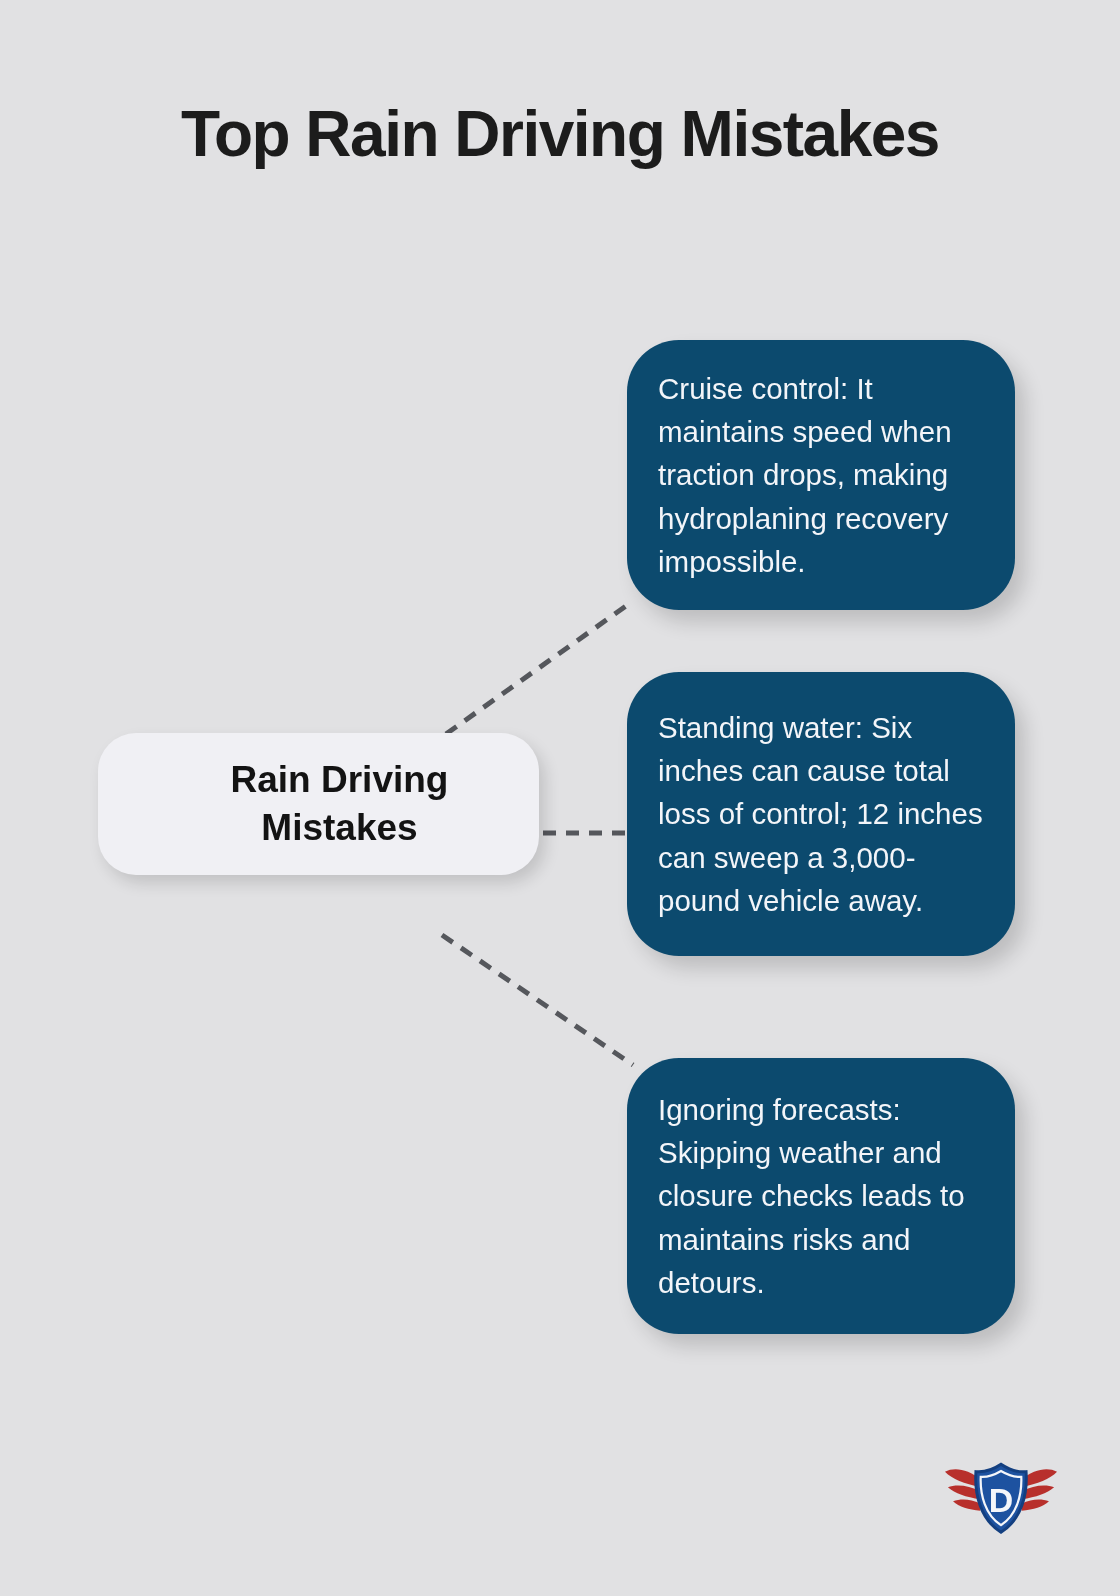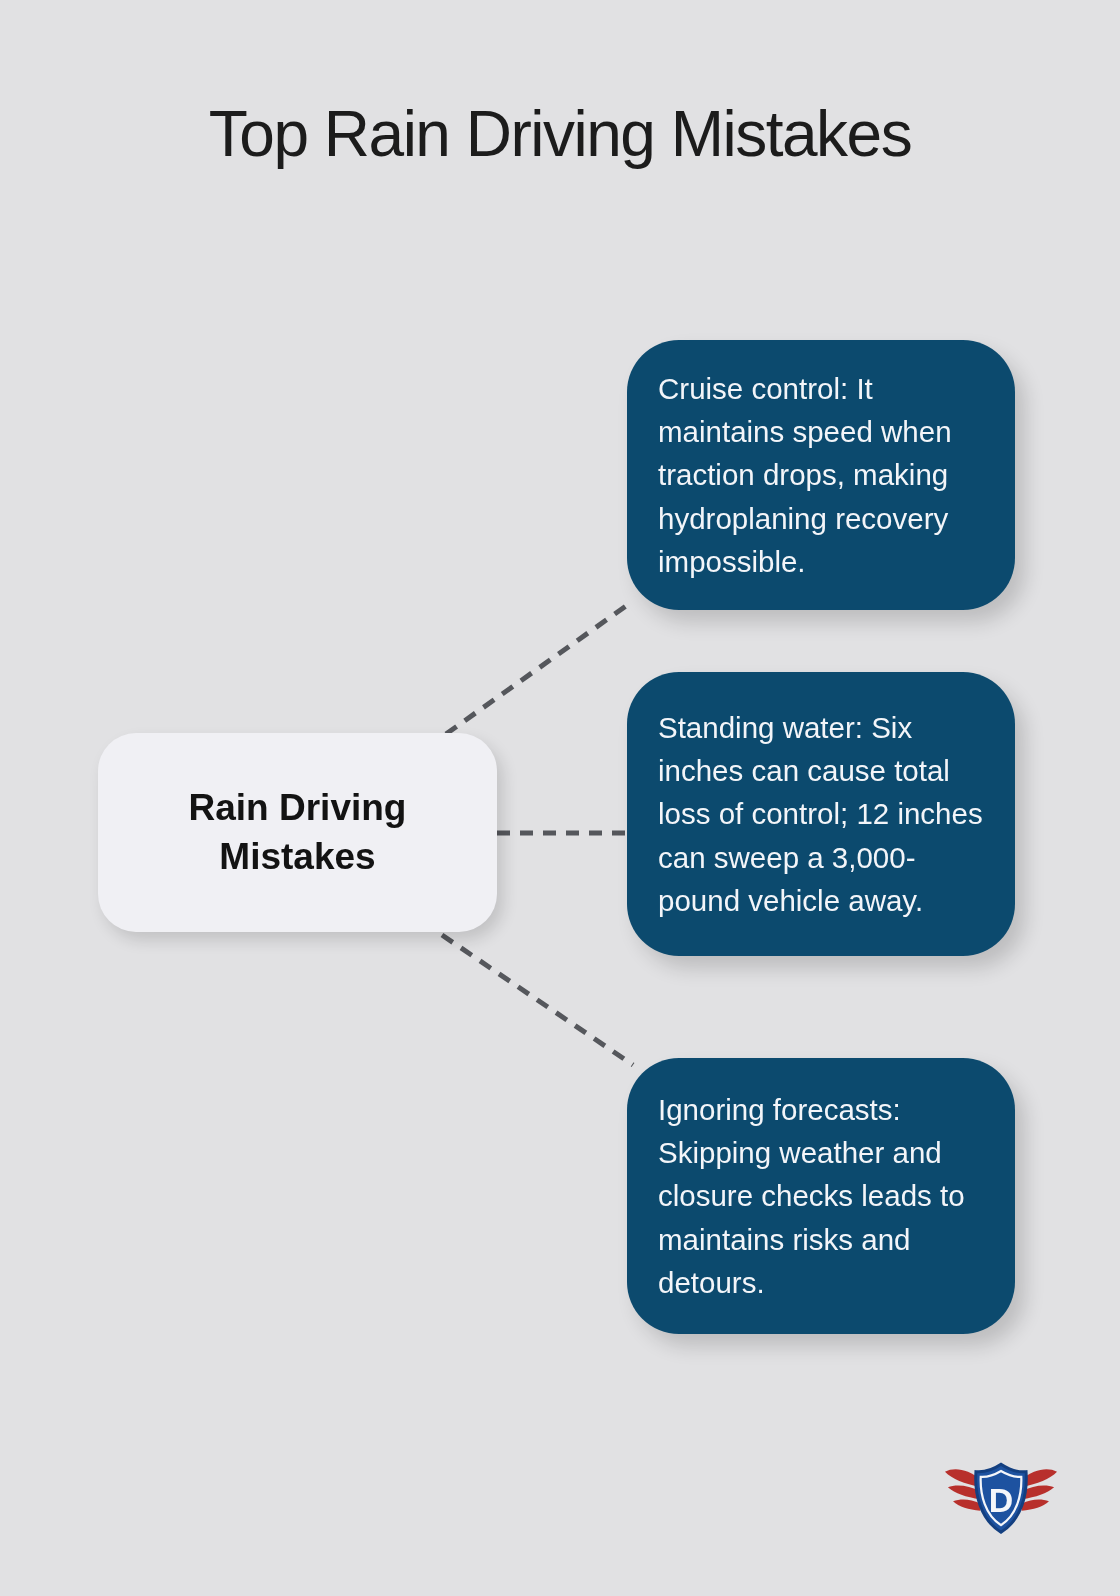--- a/index.html
+++ b/index.html
@@ -18,21 +18,21 @@
   }
   .page-title {
     position: absolute;
     top: 102px;
     left: 0;
     width: 100%;
     margin: 0;
     text-align: center;
     font-size: 64px;
     line-height: 1;
-    font-weight: 400;
+    font-weight: 700;
     letter-spacing: -1.5px;
     color: #1c1c1c;
   }
   .connectors {
     position: absolute;
     left: 0;
     top: 0;
     width: 1120px;
     height: 1596px;
     pointer-events: none;
@@ -40,27 +40,28 @@
   .connectors line {
     stroke: #55575c;
     stroke-width: 5;
     stroke-dasharray: 13 10;
   }
   .center-node {
     position: absolute;
     left: 98px;
     top: 733px;
     width: 399px;
-    height: 199px;
+    height: 142px;
     background: #f0f0f4;
     border-radius: 38px;
     box-shadow: 6px 8px 16px rgba(0,0,0,0.14);
     display: flex;
     align-items: center;
     justify-content: center;
+    padding-left: 42px;
   }
   .center-node span {
     display: block;
     padding: 0 40px;
     text-align: center;
     font-size: 37px;
     line-height: 1.3;
     font-weight: 800;
     color: #131313;
   }

